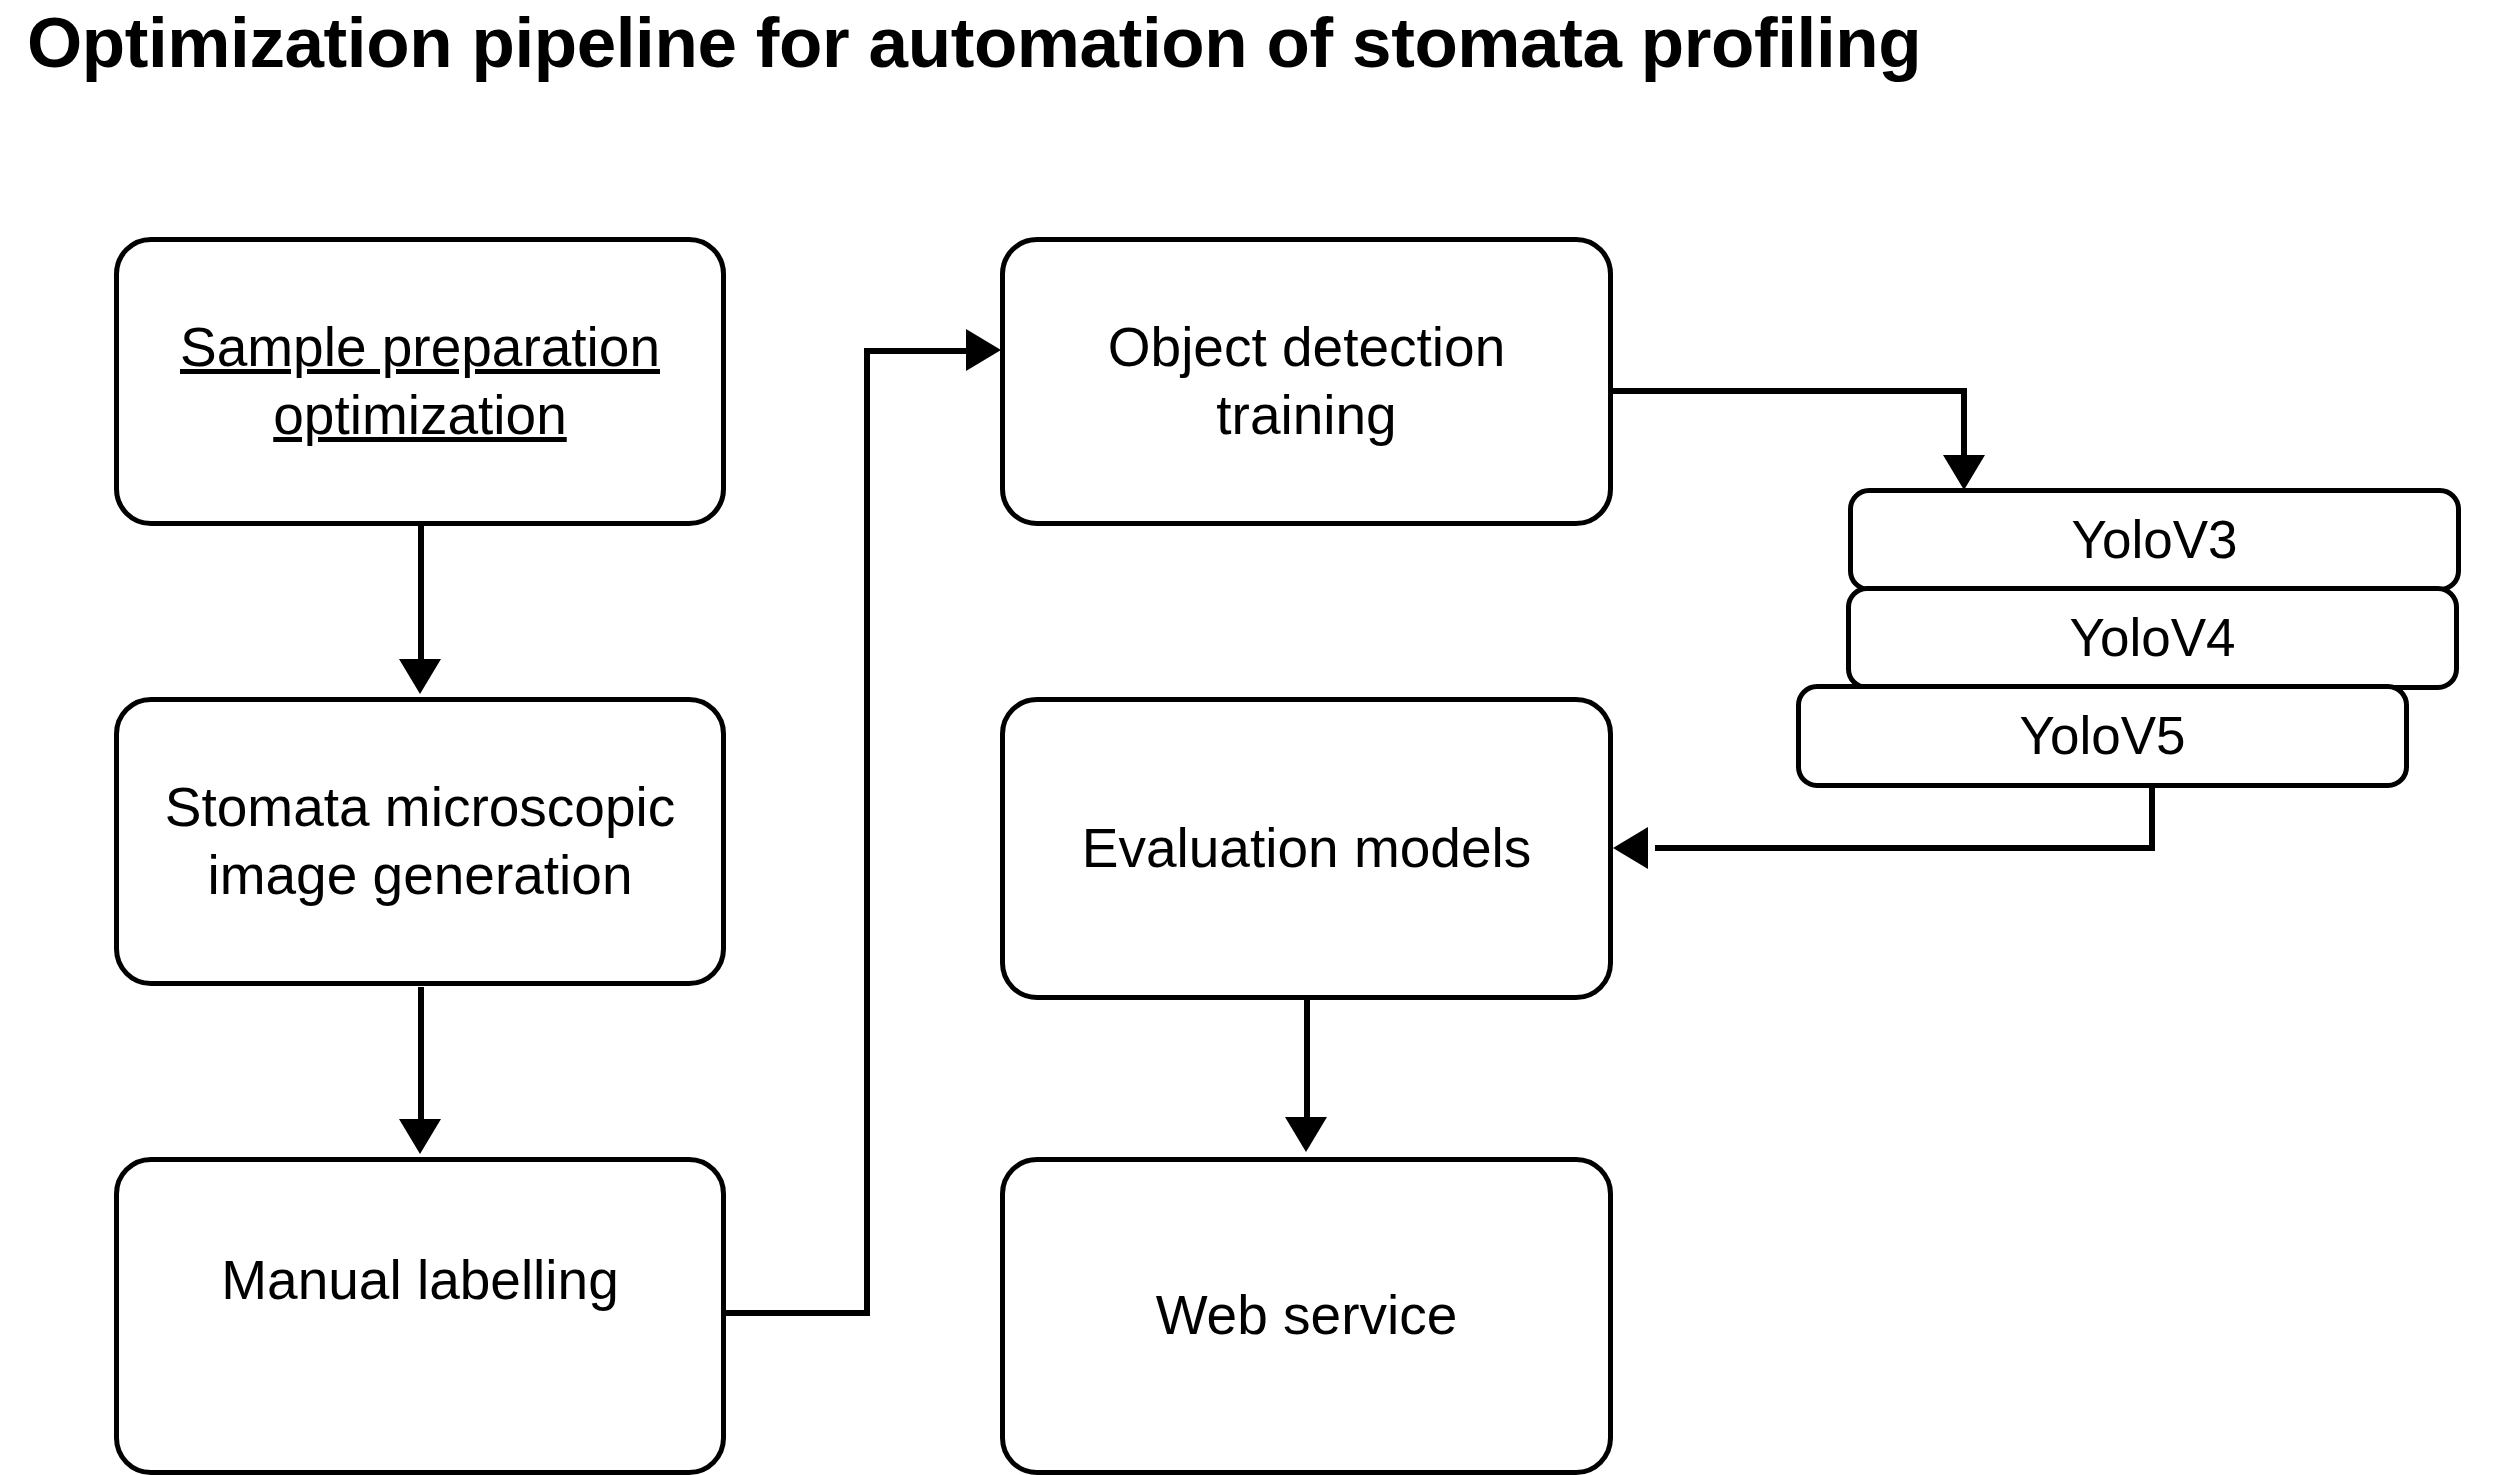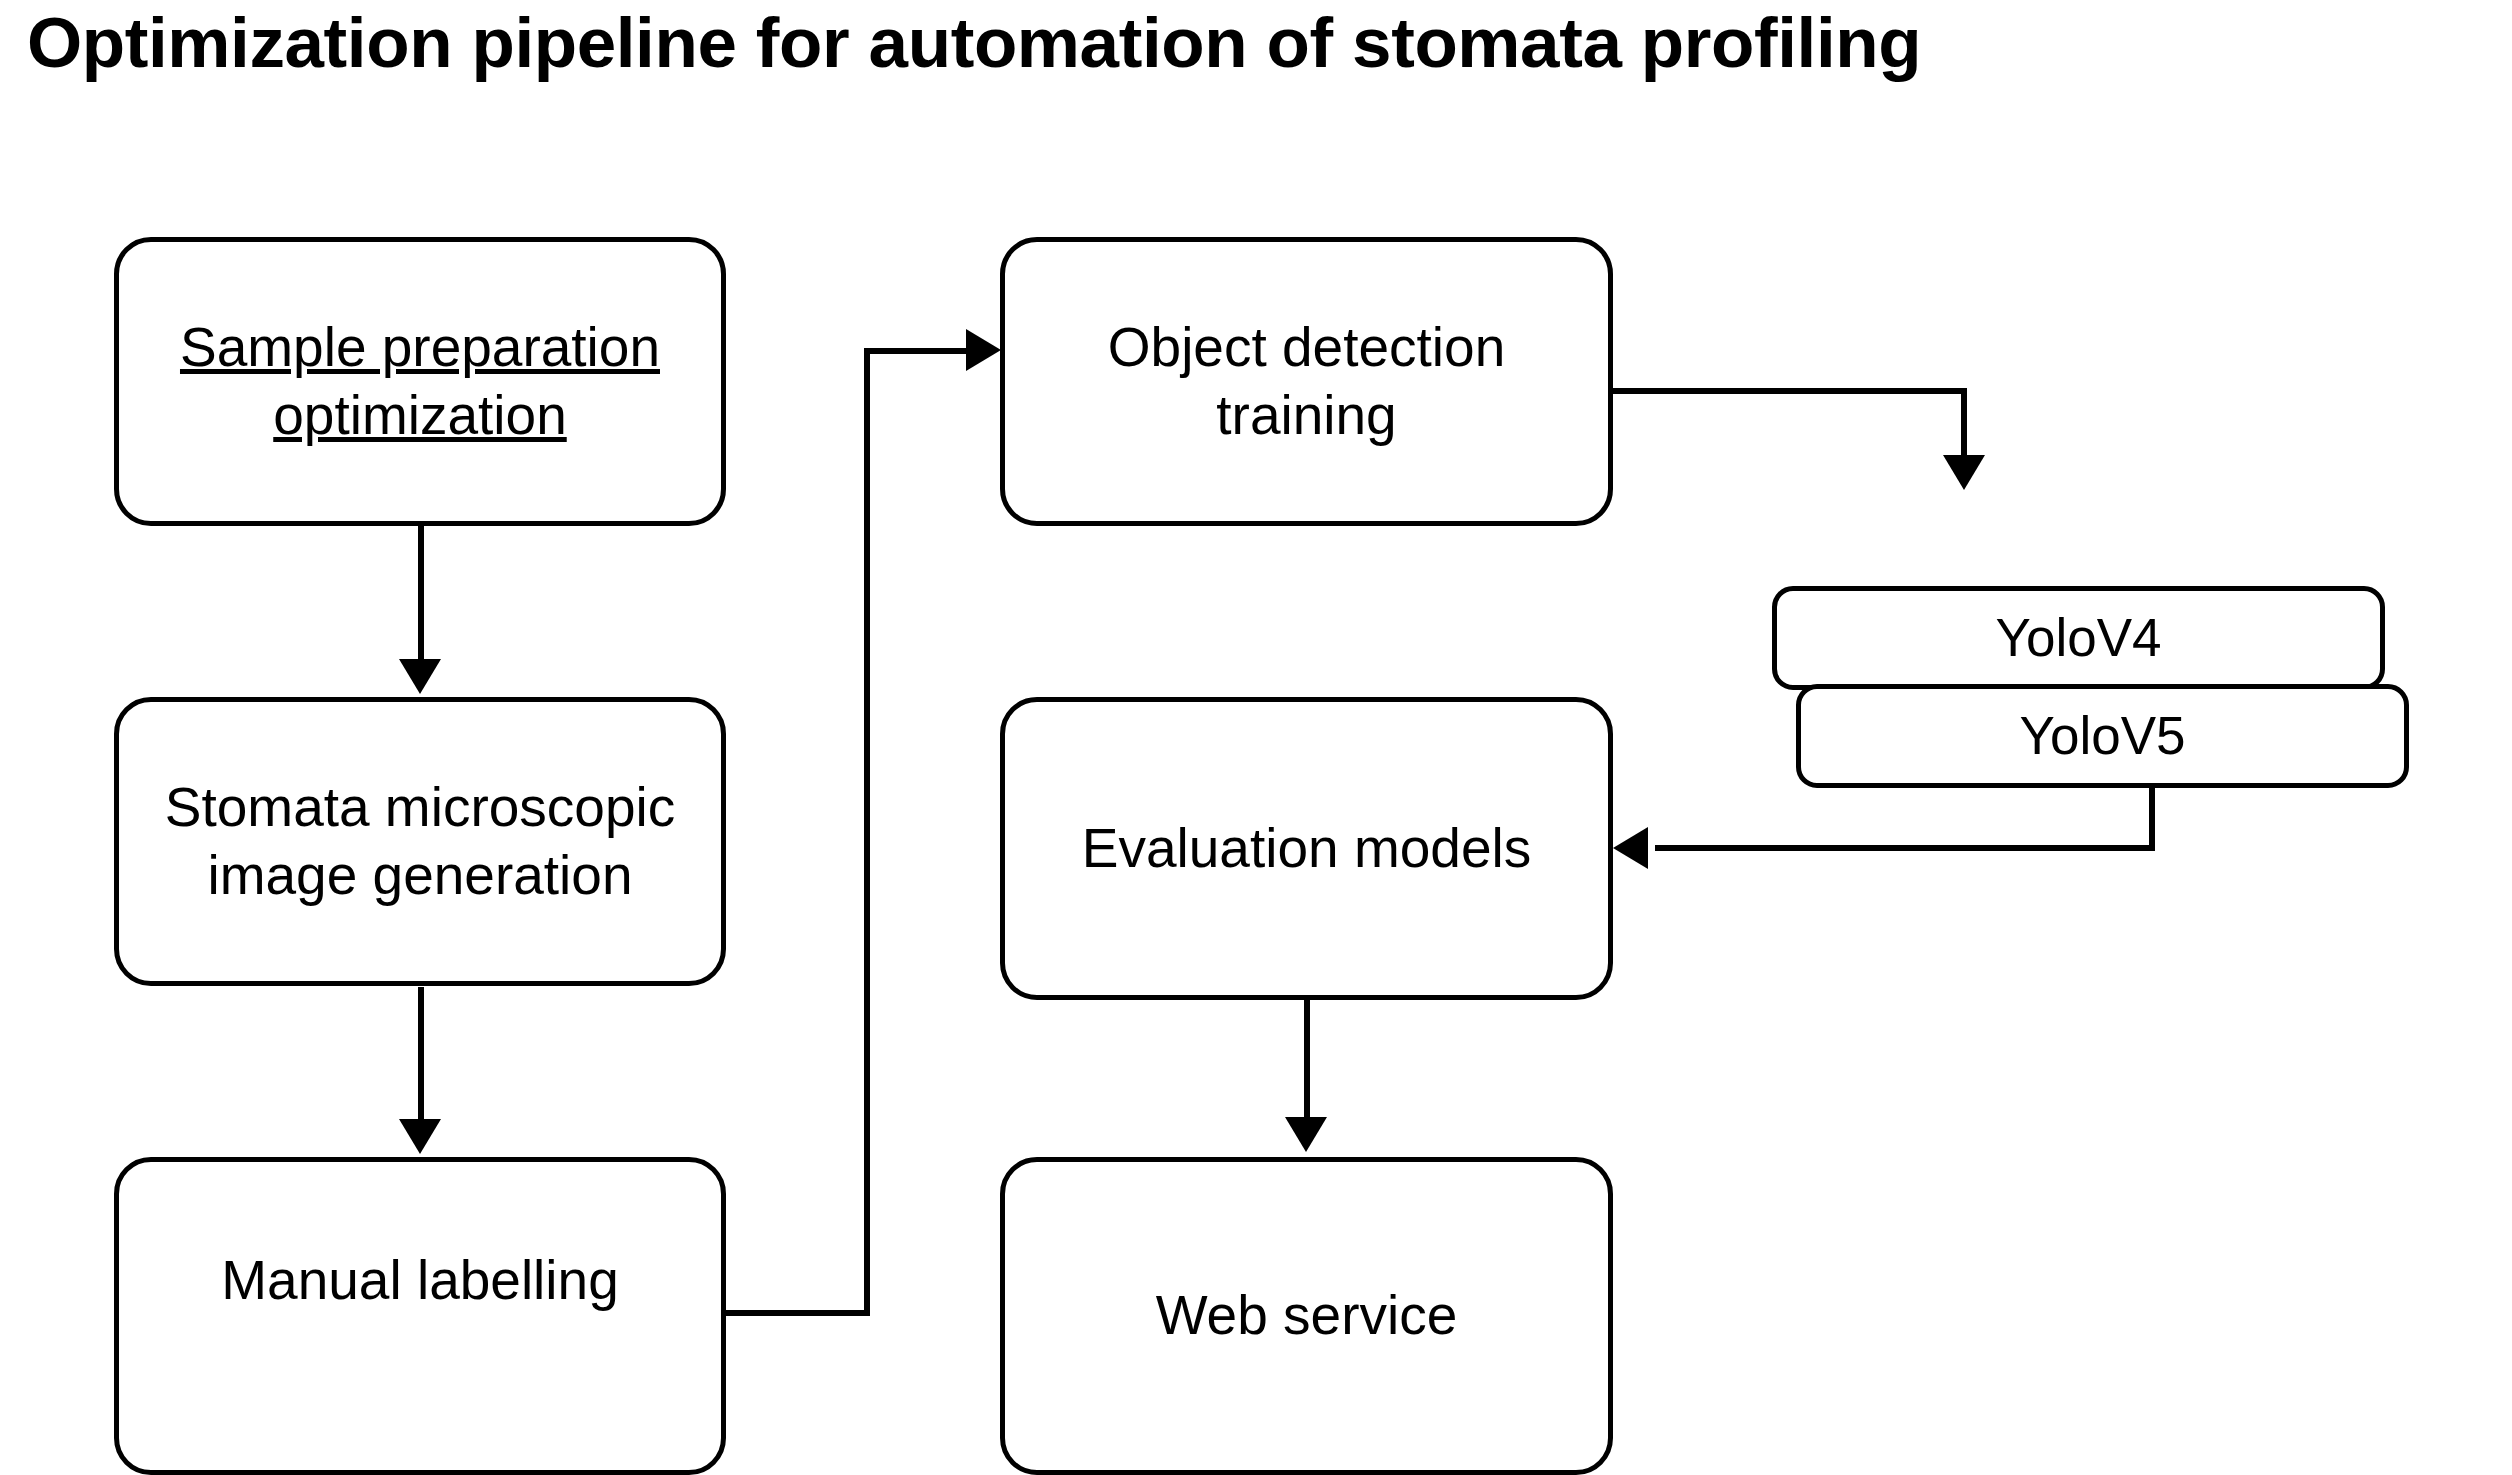--- a/index.html
+++ b/index.html
@@ -103,21 +103,24 @@
   </div>
 
   <div class="node" style="left:1000px; top:697px; width:613px; height:303px;">
     <span class="node-label">Evaluation models</span>
   </div>
 
   <div class="node" style="left:1000px; top:1157px; width:613px; height:318px;">
     <span class="node-label" style="">Web service</span>
   </div>
 
-  <div class="node stack-node" style="left:1772px; top:586px; width:613px; height:104px;">
+  <div class="node stack-node" style="left:1848px; top:488px; width:613px; height:104px;">
+    <span class="node-label">YoloV3</span>
+  </div>
+  <div class="node stack-node" style="left:1846px; top:586px; width:613px; height:104px;">
     <span class="node-label">YoloV4</span>
   </div>
   <div class="node stack-node" style="left:1796px; top:684px; width:613px; height:104px;">
     <span class="node-label">YoloV5</span>
   </div>
 
   <div class="edge v-line" style="left:418px; top:526px; height:137px;"></div>
   <div class="arrow-down" style="left:399px; top:659px;"></div>
 
   <div class="edge v-line" style="left:418px; top:987px; height:137px;"></div>

